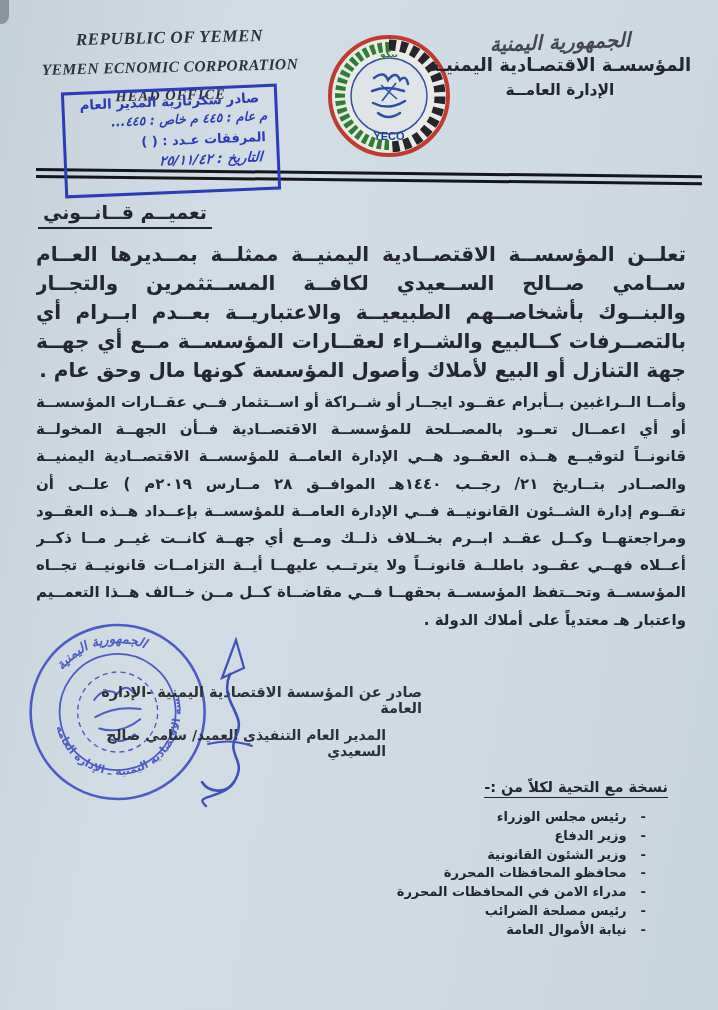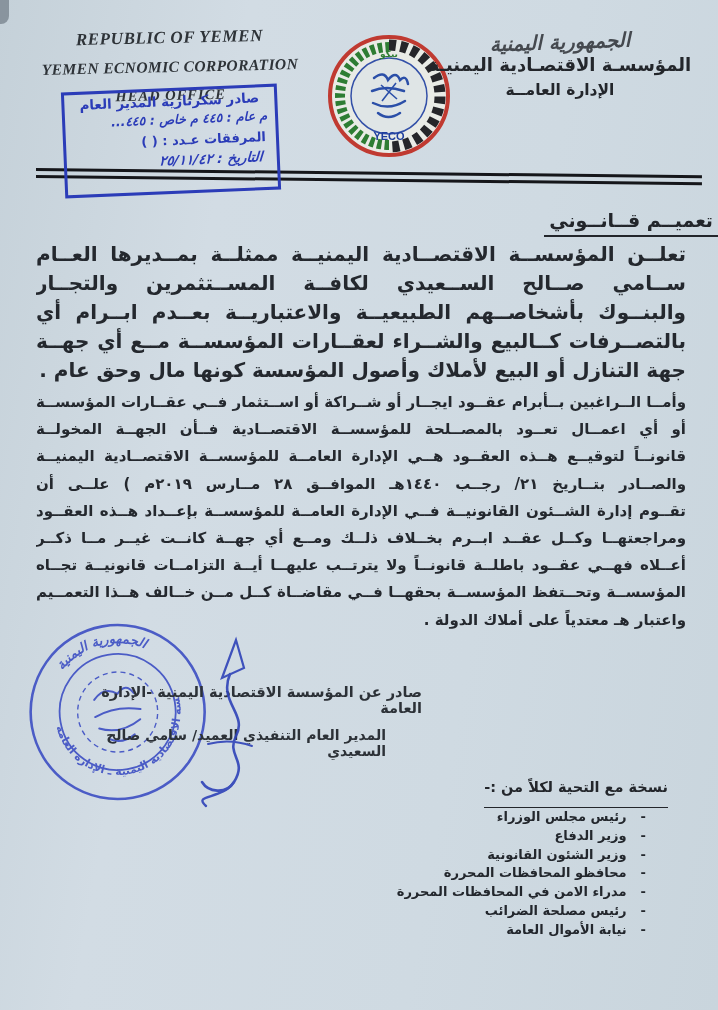--- a/index.html
+++ b/index.html
@@ -34,21 +34,21 @@
   .sb-r3{font-size:13px;text-align:right;padding:6px 10px 0 4px;}
   .sb-r4{font-size:13.5px;text-align:right;padding:4px 14px 0 4px;font-style:italic;letter-spacing:1px;
          transform:skewX(-6deg);}
 
   
   .hr1,.hr2{position:absolute;left:36px;width:666px;height:3.2px;background:#15161a;
             transform:rotate(0.62deg);transform-origin:left center;z-index:2;}
   .hr1{top:168px;} .hr2{top:175px;}
 
   
-  .title-wrap{position:absolute;left:38px;top:201px;width:680px;text-align:right;z-index:1;margin-top:8px;}
+  .title-wrap{position:absolute;left:38px;top:201px;width:680px;text-align:left;z-index:1;}
   .title-text{display:inline-block;direction:rtl;font-size:19px;font-weight:800;color:#23262b;
               border-bottom:2px solid #23262b;padding:0 5px 4px;}
 
   
   .body-par{position:absolute;left:36px;width:650px;direction:rtl;font-weight:700;color:#24282e;z-index:1;}
   .body1{top:240px;font-size:20px;}
   .body2{top:389px;font-size:15px;}
   .bline{text-align:justify;text-align-last:justify;overflow:hidden;}
   .body1 .bline{height:29px;line-height:29px;}
   .body2 .bline{height:27.2px;line-height:27.2px;}
@@ -59,21 +59,21 @@
            font-size:14.5px;font-weight:800;color:#2c3137;z-index:4;}
   .issued2{position:absolute;left:56px;top:727px;width:330px;direction:rtl;text-align:right;
            font-size:14px;font-weight:800;color:#2c3137;z-index:4;}
 
   
   .round-stamp{position:absolute;left:27px;top:621px;transform:rotate(-10deg);opacity:.92;z-index:3;}
   .signature{position:absolute;left:178px;top:632px;z-index:5;opacity:.9;}
 
   
   .cc-header{position:absolute;right:50px;top:779px;direction:rtl;font-weight:800;font-size:14.5px;
-             color:#23262b;border-bottom:1.8px solid #23262b;padding-bottom:12px;z-index:1;}
+             color:#23262b;border-bottom:1.8px solid #23262b;padding-bottom:2px;z-index:1;}
   .cc-list{position:absolute;right:72px;top:808px;direction:rtl;font-weight:700;font-size:13px;color:#23272d;z-index:1;}
   .cc-row{display:flex;gap:14px;height:18.8px;line-height:18.8px;align-items:center;}
   .cc-dash{font-weight:800;}
 </style>
 </head>
 <body>
 
 <div class="page">
 
   <div class="corner-mark"></div>

